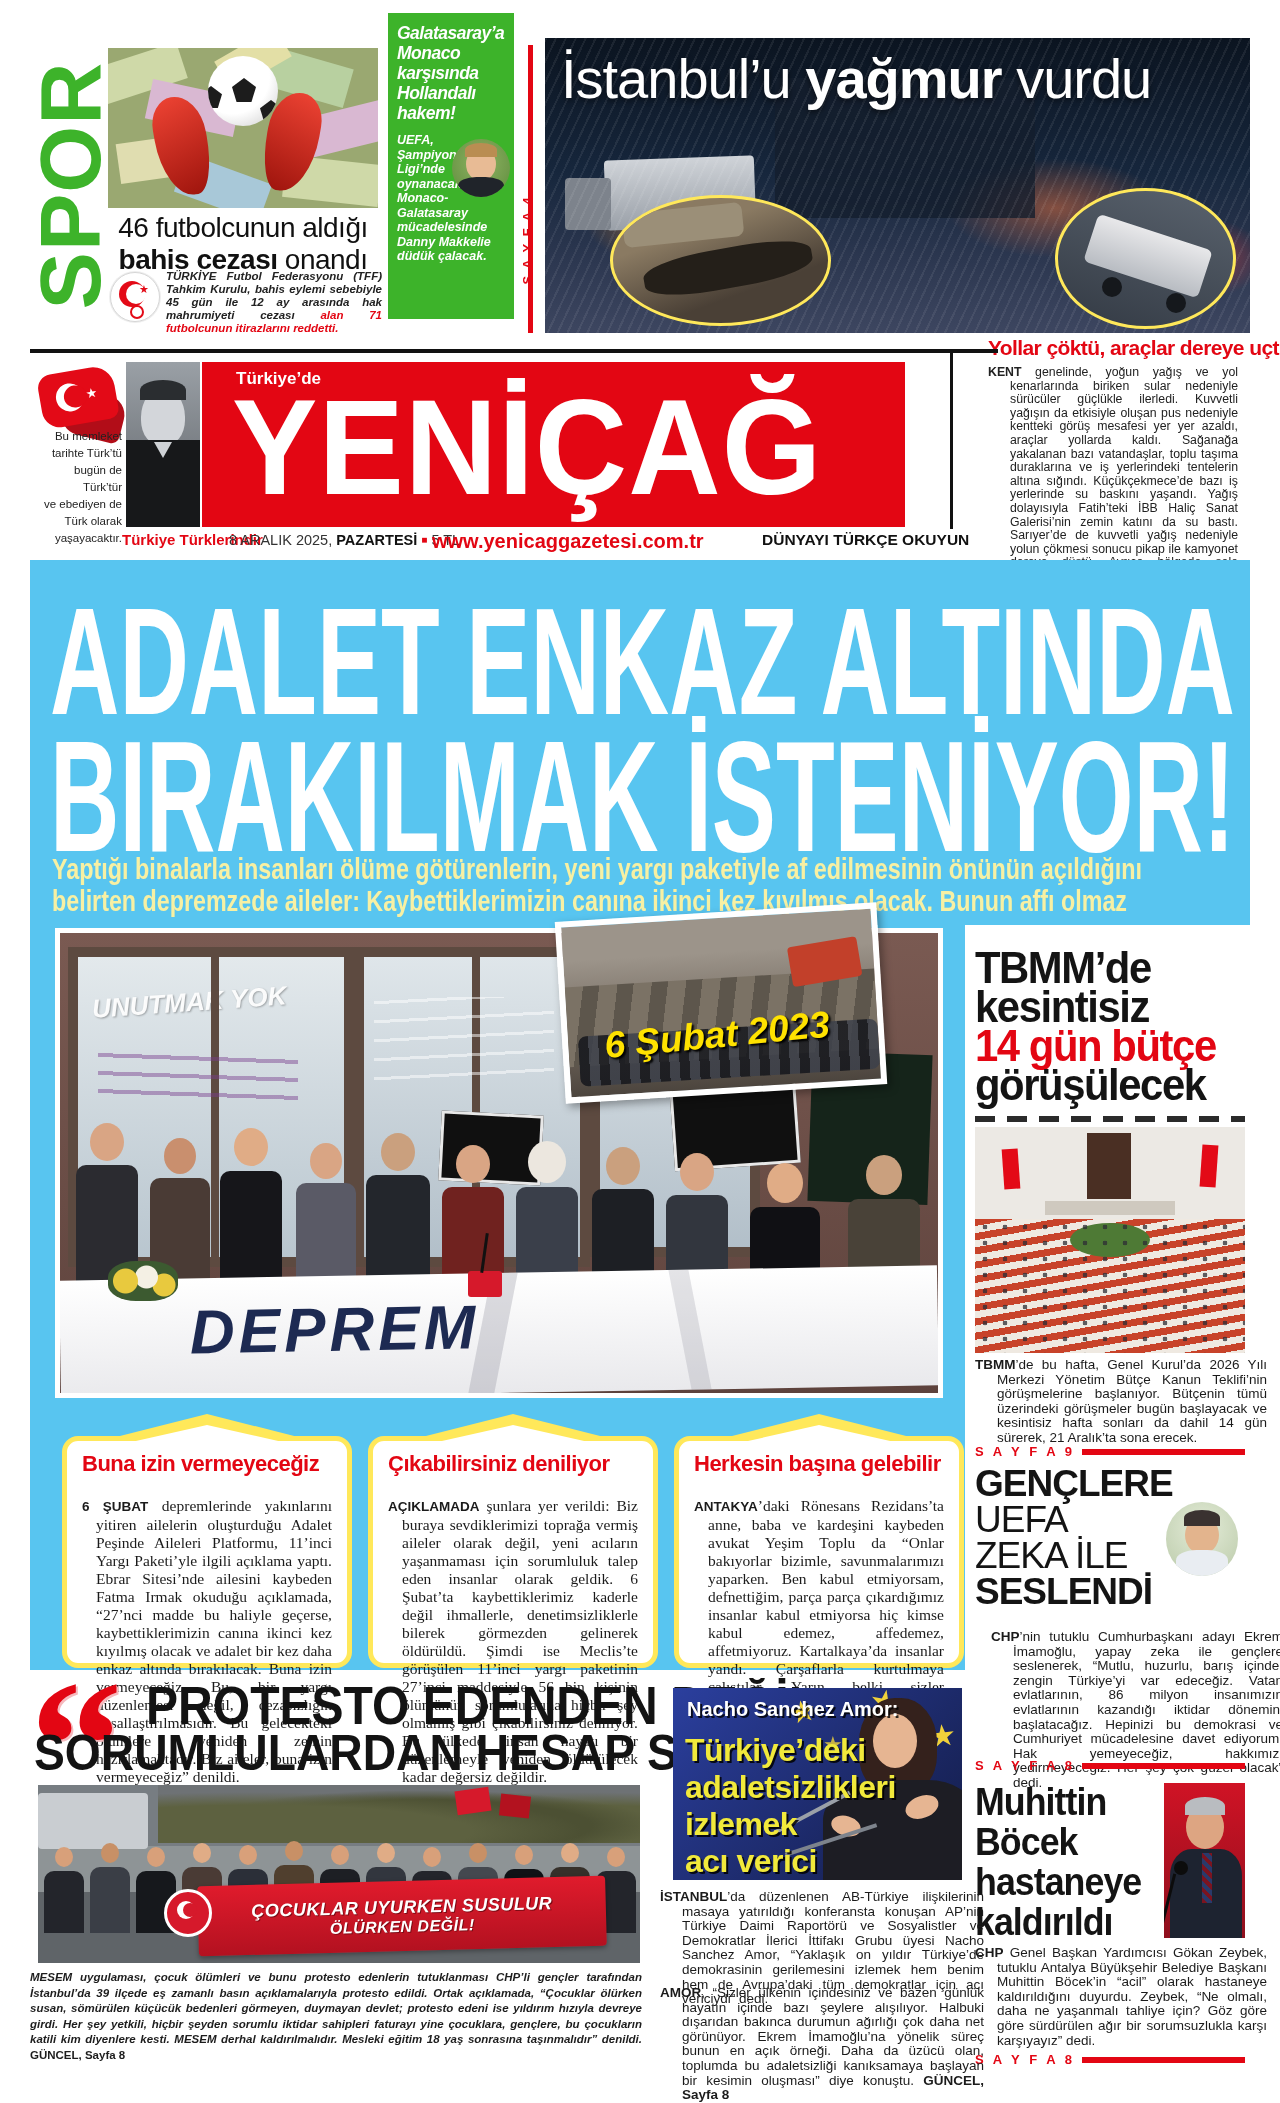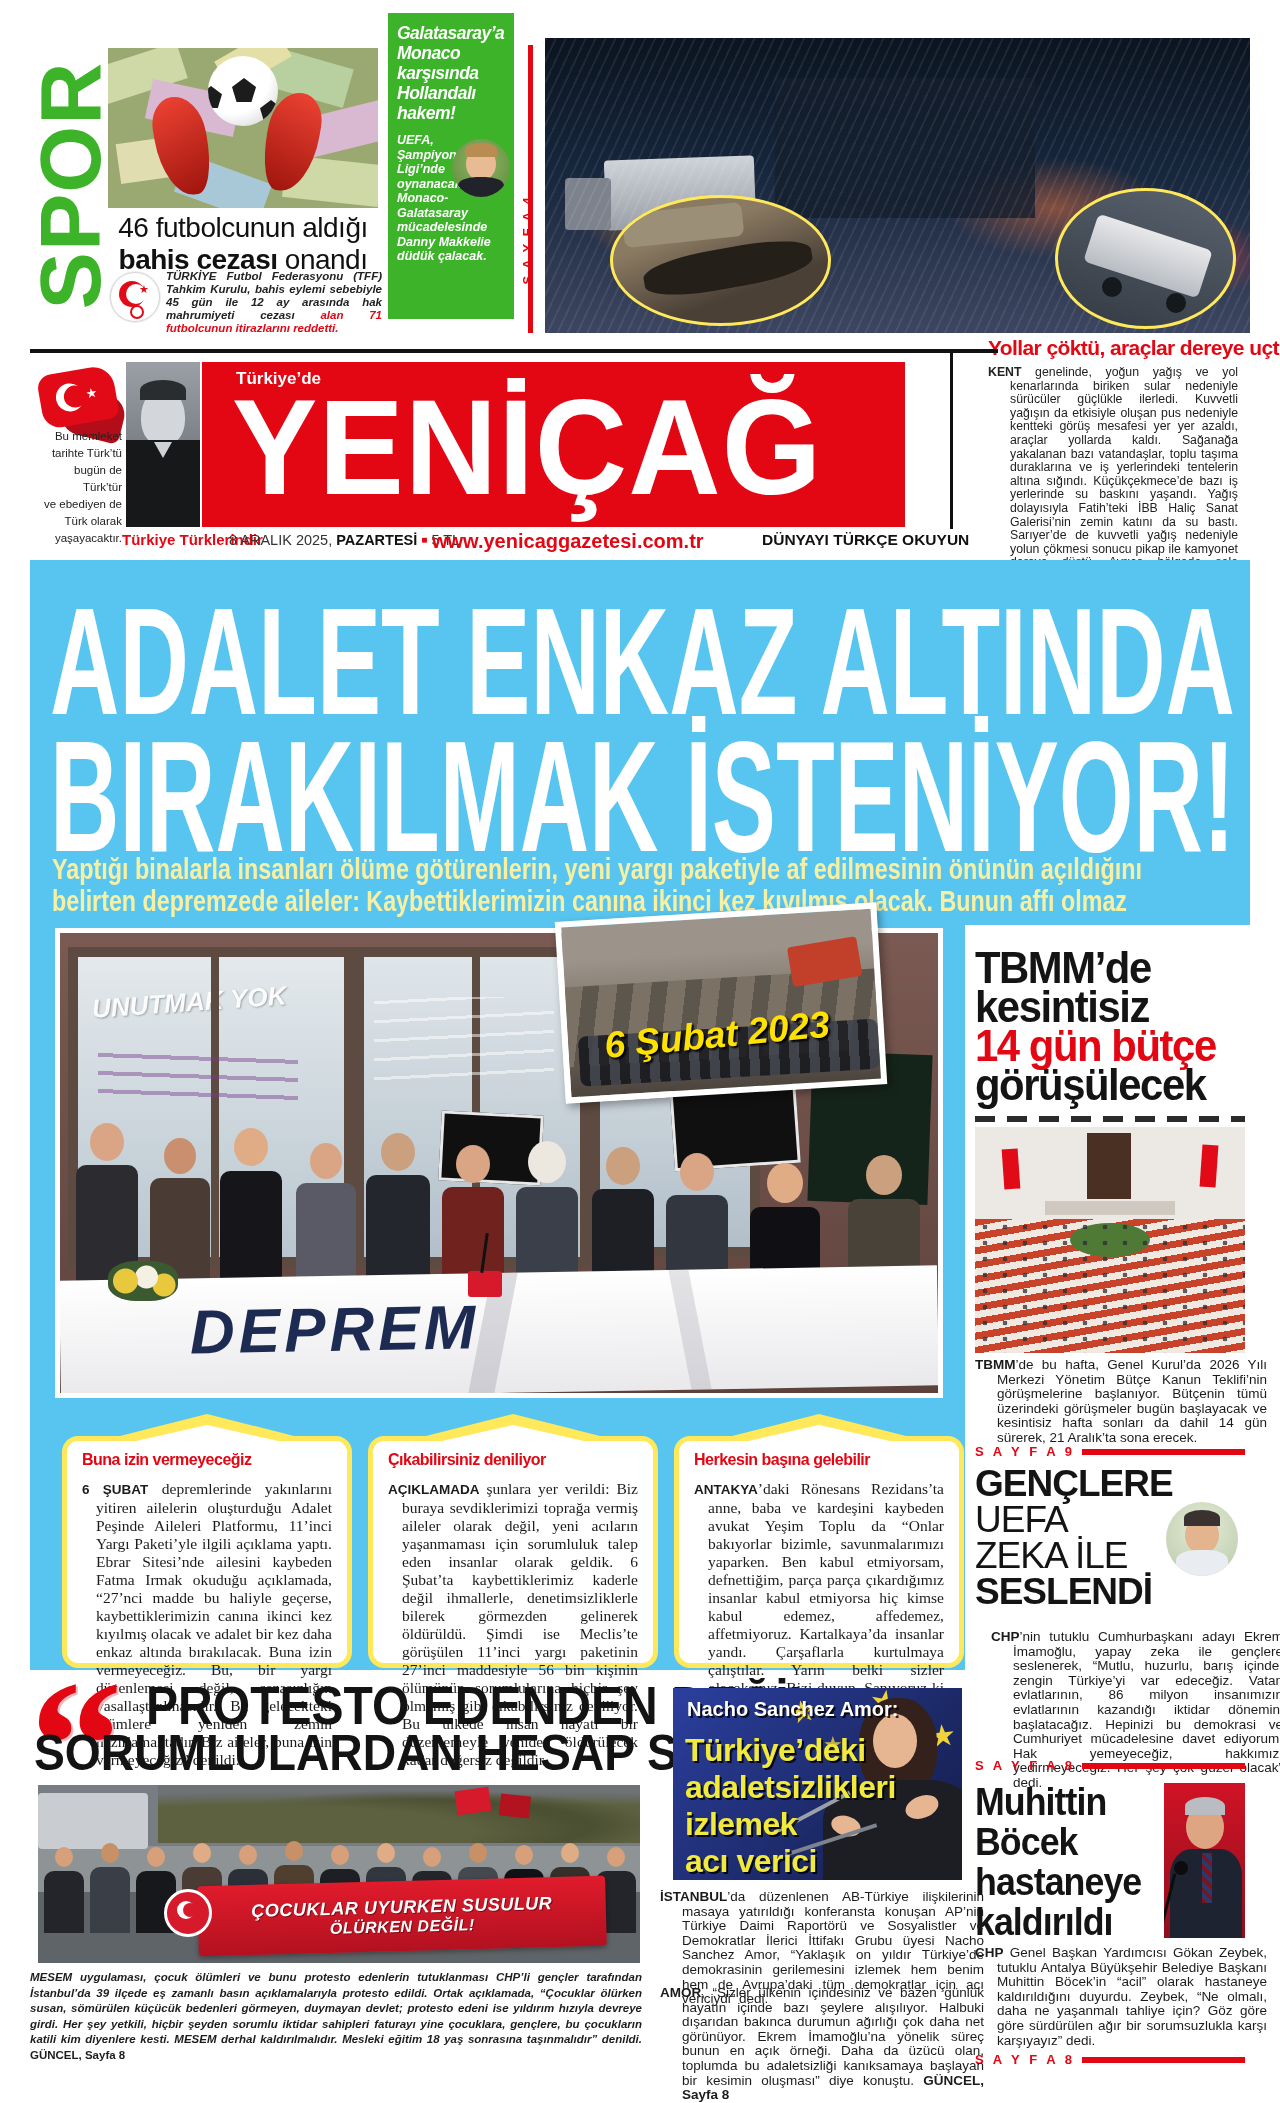--- a/index.html
+++ b/index.html
@@ -15,21 +15,21 @@
   .pageref{display:flex;align-items:center;gap:7px;}
   .pageref .lbl{color:#e30613;font-weight:bold;font-size:13px;letter-spacing:3px;white-space:nowrap;}
   .pageref .line{flex:1;height:6px;background:#e30613;}
   .dashed{height:6px;background:repeating-linear-gradient(90deg,#2b2b2b 0 20px,transparent 20px 32px);}
   .vtext{transform:rotate(-90deg);transform-origin:center;display:flex;align-items:center;justify-content:center;white-space:nowrap;}
   .bubble{position:absolute;background:#ffffff;border:5px solid #ffe85a;border-radius:16px;box-sizing:border-box;}
   .bubble .peak{position:absolute;left:50%;top:-27px;transform:translateX(-50%);width:0;height:0;
      border-left:95px solid transparent;border-right:95px solid transparent;border-bottom:24px solid #ffe85a;}
   .bubble .peakin{position:absolute;left:50%;top:-16px;transform:translateX(-50%);width:0;height:0;
      border-left:80px solid transparent;border-right:80px solid transparent;border-bottom:18px solid #ffffff;}
-  .boxtitle{color:#e30613;font-weight:bold;font-size:16px;letter-spacing:-0.5px;margin:0 0 11px 0;}
+  .boxtitle{color:#e30613;font-weight:bold;font-size:22px;letter-spacing:-0.5px;margin:0 0 20px 0;}
   .boxbody{font-family:"Liberation Serif","DejaVu Serif",serif;font-size:15.5px;line-height:18px;margin:0;}
   .person{position:absolute;}
   .person .head{position:absolute;left:50%;transform:translateX(-50%);top:0;border-radius:50%;}
   .person .body{position:absolute;left:0;right:0;bottom:0;border-radius:10px 10px 0 0;}
   .star{position:absolute;color:#f0d23a;}
   .colbody{font-size:13.5px;line-height:14.6px;}
   .bigline{font-weight:bold;color:#141414;}
 </style>
 </head>
 <body>
@@ -86,20 +86,23 @@
   <div class="abs" style="left:528px;top:45px;width:5px;height:288px;background:#e30613;"></div>
 
   <div class="abs photo" style="left:545px;top:38px;width:705px;height:295px;background:linear-gradient(180deg,#0b1420 0%,#16263c 45%,#2c3750 75%,#3d4660 100%);">
     <div class="abs" style="left:40px;top:140px;width:180px;height:90px;background:radial-gradient(ellipse,rgba(255,150,40,.55),transparent 70%);"></div>
     <div class="abs" style="left:400px;top:120px;width:220px;height:100px;background:radial-gradient(ellipse,rgba(255,120,60,.45),transparent 70%);"></div>
     <div class="abs" style="left:600px;top:180px;width:120px;height:80px;background:radial-gradient(ellipse,rgba(255,60,60,.5),transparent 70%);"></div>
     <div class="abs" style="left:60px;top:120px;width:150px;height:70px;background:linear-gradient(#cfd3d8,#9aa0a8);transform:rotate(-2deg);border-radius:4px;"></div>
     <div class="abs" style="left:20px;top:140px;width:46px;height:52px;background:#7d838c;border-radius:4px;"></div>
     <div class="abs" style="left:230px;top:40px;width:260px;height:140px;background:rgba(20,30,45,.8);"></div>
     <div class="abs" style="left:0;top:0;right:0;bottom:0;background:repeating-linear-gradient(115deg,rgba(255,255,255,.07) 0 2px,transparent 2px 9px);"></div>
+    <div class="abs" style="left:16px;top:8px;font-size:56px;color:#fff;letter-spacing:-1px;text-shadow:0 2px 6px rgba(0,0,0,.6);white-space:nowrap;">
+      <span>İstanbul’u </span><span style="font-weight:bold;">yağmur</span><span> vurdu</span>
+    </div>
 
     <div class="abs photo" style="left:65px;top:157px;width:215px;height:125px;border-radius:50%;border:3px solid #ffe85a;background:linear-gradient(160deg,#8a7a62 30%,#4a4036 70%);">
       <div class="abs" style="left:30px;top:50px;width:170px;height:40px;background:#241f19;transform:rotate(-10deg);border-radius:40%;"></div>
       <div class="abs" style="left:10px;top:10px;width:120px;height:34px;background:#9b8f78;transform:rotate(-6deg);border-radius:8px;"></div>
     </div>
     <div class="abs photo" style="left:510px;top:150px;width:175px;height:135px;border-radius:50%;border:3px solid #ffe85a;background:linear-gradient(200deg,#5a636e,#333a44);">
       <div class="abs" style="left:30px;top:40px;width:120px;height:50px;background:linear-gradient(#e8e8ea,#b8bcc2);transform:rotate(18deg);border-radius:6px;"></div>
       <div class="abs" style="left:44px;top:86px;width:20px;height:20px;border-radius:50%;background:#15181c;"></div>
       <div class="abs" style="left:108px;top:102px;width:20px;height:20px;border-radius:50%;background:#15181c;"></div>
     </div>

